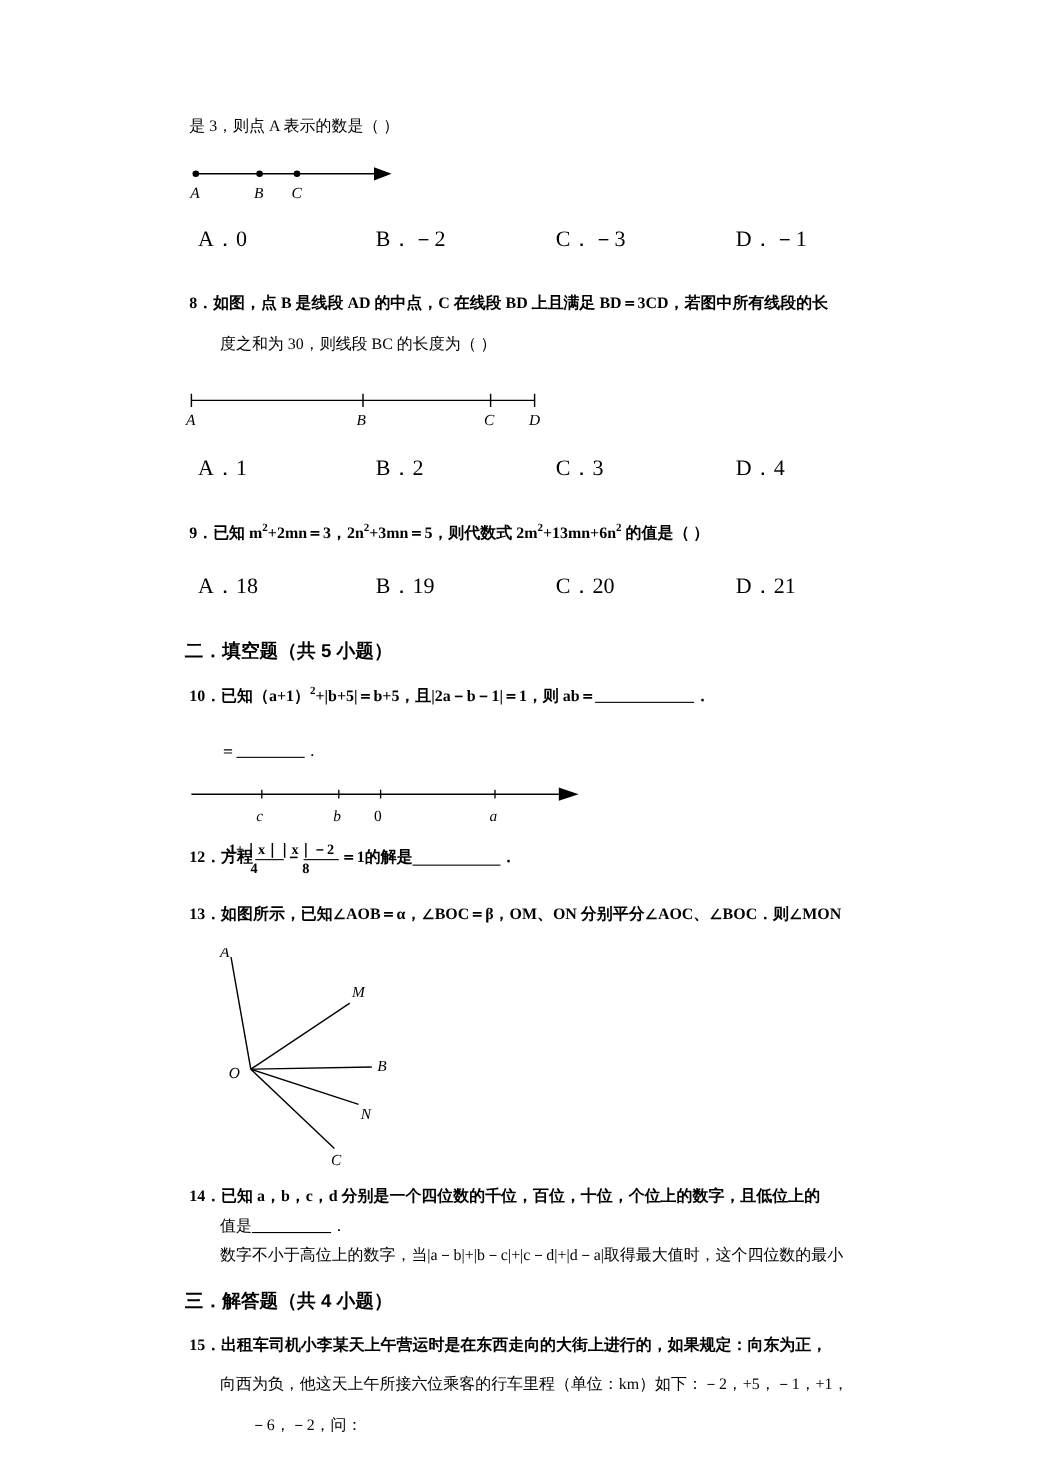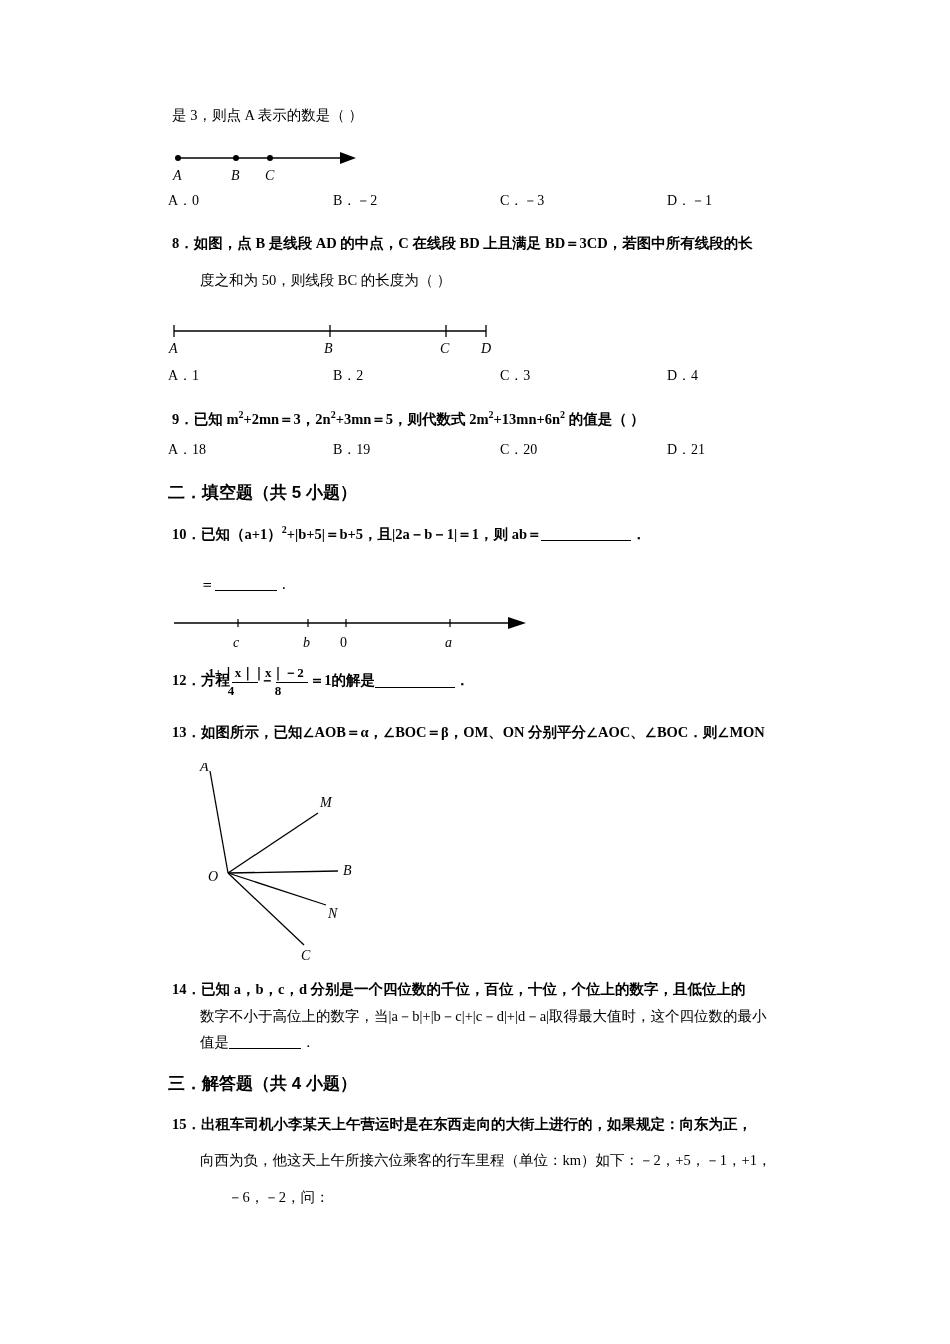--- a/index.html
+++ b/index.html
@@ -40,22 +40,22 @@
   .indent-body {
     padding-left: 28px;
   }
   .spacer-6 { height: 6px; }
   .spacer-10 { height: 10px; }
   .spacer-14 { height: 14px; }
   .spacer-18 { height: 18px; }
   .spacer-22 { height: 22px; }
   .opts {
     display: flex;
-    font-size: 14px;
-    margin: 0;
+    font-size: 20px;
+    margin: 12px;
   }
   .opts > span {
     display: block;
   }
   .opt-a { width: 165px; }
   .opt-b { width: 167px; }
   .opt-c { width: 167px; }
   .opt-d { width: 140px; }
   .section-head {
     font-family: "Liberation Sans", sans-serif;
@@ -130,21 +130,21 @@
       <span class="opt-a">A．0</span>
       <span class="opt-b">B．－2</span>
       <span class="opt-c">C．－3</span>
       <span class="opt-d">D．－1</span>
     </div>
 
     <div class="spacer-18"></div>
 
     <p class="q-line indent-hang"><span>8．</span><span>如图，点 B 是线段 AD 的中点，C 在线段 BD 上且满足 BD＝3CD，若图中所有线段的长</span></p>
     <div class="spacer-6"></div>
-    <p class="q-line indent-body">度之和为 50，则线段 BC 的长度为（      ）</p>
+    <p class="q-line indent-body">度之和为 30，则线段 BC 的长度为（      ）</p>
 
     <div class="spacer-22"></div>
 
     <div class="fig">
       <svg width="340" height="44" viewBox="0 0 340 44">
         <line x1="6" y1="14" x2="318" y2="14" stroke="#000" stroke-width="1.3"></line>
         <line x1="6" y1="8" x2="6" y2="20" stroke="#000" stroke-width="1.3"></line>
         <line x1="162" y1="8" x2="162" y2="20" stroke="#000" stroke-width="1.3"></line>
         <line x1="278" y1="8" x2="278" y2="20" stroke="#000" stroke-width="1.3"></line>
         <line x1="318" y1="8" x2="318" y2="20" stroke="#000" stroke-width="1.3"></line>
@@ -231,22 +231,22 @@
         <text x="40" y="118" font-family="Liberation Serif, serif" font-style="italic" font-size="14">O</text>
         <text x="175" y="112" font-family="Liberation Serif, serif" font-style="italic" font-size="14">B</text>
         <text x="160" y="155" font-family="Liberation Serif, serif" font-style="italic" font-size="14">N</text>
         <text x="133" y="197" font-family="Liberation Serif, serif" font-style="italic" font-size="14">C</text>
       </svg>
     </div>
 
     <div class="spacer-6"></div>
 
     <p class="q-line indent-hang"><span>14．</span><span>已知 a，b，c，d 分别是一个四位数的千位，百位，十位，个位上的数字，且低位上的</span></p>
+    <p class="q-line indent-body"><span>值是</span><span class="blank b-70"></span><span>．</span></p>
     <p class="q-line indent-body">数字不小于高位上的数字，当|a－b|+|b－c|+|c－d|+|d－a|取得最大值时，这个四位数的最小</p>
-    <p class="q-line indent-body"><span>值是</span><span class="blank b-70"></span><span>．</span></p>
 
     <div class="spacer-14"></div>
 
     <p class="section-head">三．解答题（共 4 小题）</p>
 
     <div class="spacer-14"></div>
 
     <p class="q-line indent-hang"><span>15．</span><span>出租车司机小李某天上午营运时是在东西走向的大街上进行的，如果规定：向东为正，</span></p>
     <div class="spacer-6"></div>
     <p class="q-line indent-body">向西为负，他这天上午所接六位乘客的行车里程（单位：km）如下：－2，+5，－1，+1，</p>

